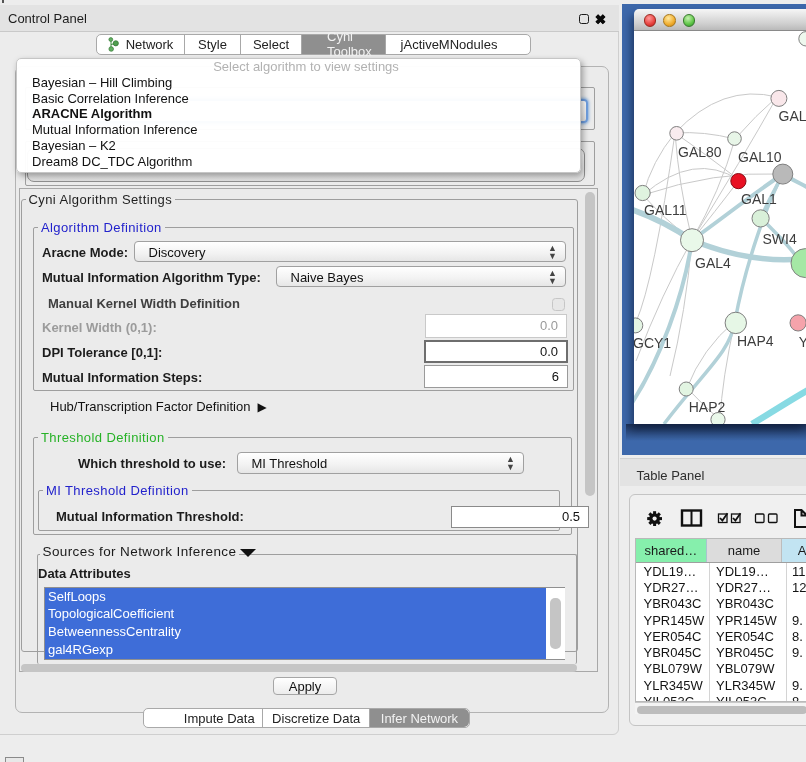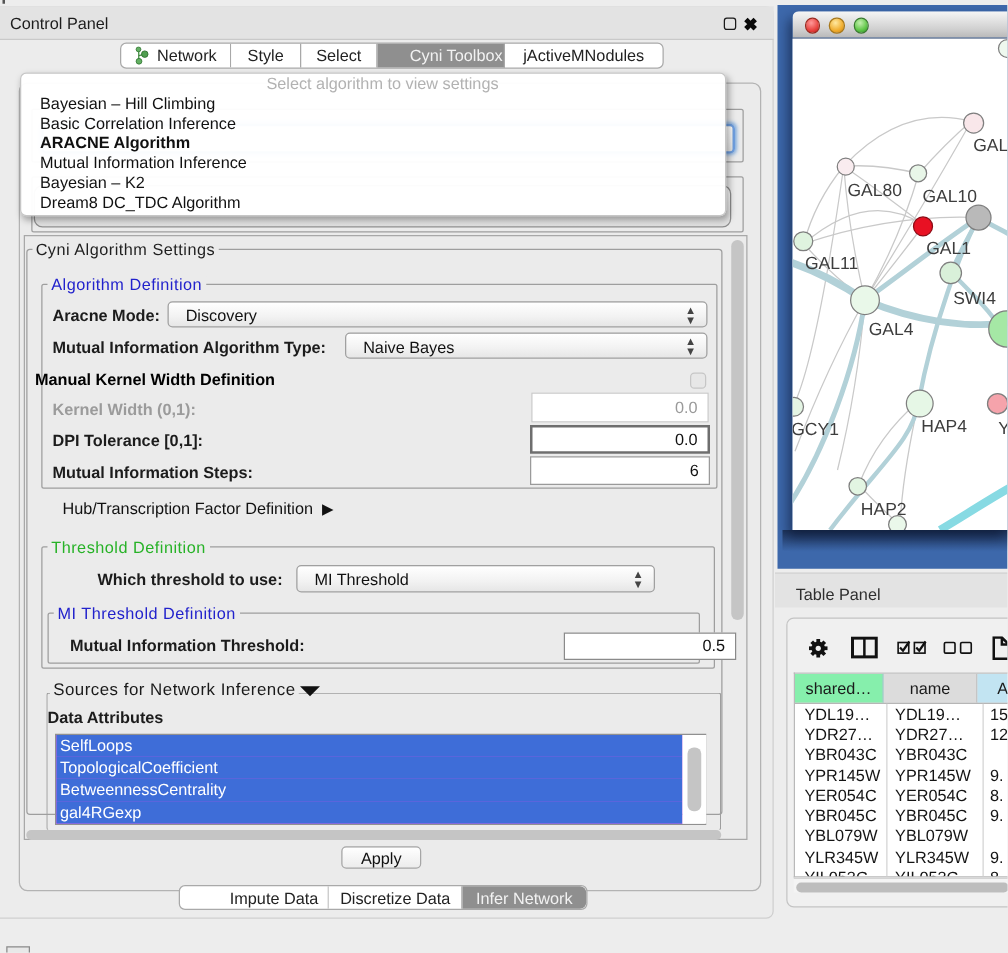--- a/index.html
+++ b/index.html
@@ -13,35 +13,35 @@
 #btnFloat { left:579px; top:14px; width:10px; height:10px; border:1.6px solid #1a1a1a; border-radius:2.5px; }
 #btnClose { left:595px; top:12px; font-size:13px; font-weight:bold; color:#0a0a0a; -webkit-text-stroke:0.5px #0a0a0a; }
 
 .seg { background:#fff; border:1px solid #a9a9a9; border-radius:5px; display:flex; align-items:center; font-size:13px; color:#222; }
 .seg .s { height:100%; display:flex; align-items:center; justify-content:center; border-right:1px solid #a8a8a8; }
 .seg .s:last-child { border-right:none; }
 .seg .sel { background:#8f8f8f; color:#f2f2f2; }
 #toptabs { left:96px; top:34px; width:435px; height:20.5px; }
 #toptabs .s1{ width:88px; border-top-left-radius:5px; border-bottom-left-radius:5px;}
 #toptabs .s2{ width:56px; } #toptabs .s3{ width:61px; }
-#toptabs .s4{ width:102px;padding-left:25px; } #toptabs .s5{ width:126px; border-top-right-radius:5px; border-bottom-right-radius:5px;}
+#toptabs .s4{ width:84px;padding-left:25px; } #toptabs .s5{ width:126px; border-top-right-radius:5px; border-bottom-right-radius:5px;}
 
 #tabpanel { left:15px; top:66px; width:594px; height:647px; background:#ebebeb; border:1px solid #b3b3b3; border-radius:7px; }
 .group { position:absolute; border:1px solid #9e9e9e; border-radius:2px; }
 .gtitle { position:absolute; top:-7px; left:4px; background:#ebebeb; padding:0 3px; font-size:13px; letter-spacing:0.4px; color:#1f1f1f; white-space:nowrap; line-height:13px; }
 .combo { position:absolute; background:linear-gradient(#ffffff,#f2f2f2 60%,#e6e6e6); border:1px solid #a0a0a0; border-radius:4px; font-size:13px; color:#111; }
 .combo .cv { position:absolute; left:13.5px; top:3px; }
 .combo .ar { position:absolute; right:8px; top:2px; font-size:9px; color:#444; line-height:8px; text-align:center; }
 .field { position:absolute; background:#fff; font-size:13px; color:#111; text-align:right; }
 .blab { position:absolute; font-size:13px; font-weight:bold; color:#1c1c1c; white-space:nowrap; }
 
 #spane { left:19px; top:188px; width:579px; height:484px; border:1px solid #a8a8a8; background:#ebebeb; overflow:hidden; }
 .vthumb { position:absolute; background:#c5c5c5; border-radius:5px; }
 
-#dlist { left:45px; top:587.5px; width:501px; height:71px; background:#d946ef; overflow:hidden; }
+#dlist { left:45px; top:587.5px; width:501px; height:71px; background:#22c55e; overflow:hidden; }
 #dlist .sel { background:#3e6dd8; color:#fff; font-size:13px; padding-left:3px; height:17.75px; line-height:17.75px; }
 #dlist { padding-top:0; }
 
 #popup { left:16px; top:58px; width:565px; height:115px; background:rgba(255,255,255,0.97); border:1px solid #c6c6c6; border-radius:5px; box-shadow:2px 3px 6px rgba(0,0,0,0.35); font-size:13px; color:#111; }
 #popup div { height:15.8px; line-height:15.8px; padding-left:15px; white-space:nowrap; }
 
 #bottabs { left:143px; top:708px; width:327px; height:20px;padding-left:32px; }
 #bottabs .s1{ width:97px; border-top-left-radius:5px; border-bottom-left-radius:5px;}
 #bottabs .s2{ width:118px; } #bottabs .s3{ width:110px; border-top-right-radius:5px; border-bottom-right-radius:5px;}
 
@@ -104,21 +104,21 @@
   <div class="blab" style="left:42px; top:245px;">Aracne Mode:</div>
   <div class="combo" style="left:134px; top:241px; width:432px; height:21px;">
       <span class="cv">Discovery</span>
       <span class="ar">▲<br>▼</span>
     </div>
   <div class="blab" style="left:42px; top:270px;">Mutual Information Algorithm Type:</div>
   <div class="combo" style="left:276px; top:266px; width:290px; height:21px;">
       <span class="cv">Naive Bayes</span>
       <span class="ar">▲<br>▼</span>
     </div>
-  <div class="blab" style="left:28px; top:296px; color:#000000;text-align:center;">Manual Kernel Width Definition</div>
+  <div class="blab" style="left:48px; top:296px; color:#404040;text-align:center;">Manual Kernel Width Definition</div>
   <div class="abs" style="left:551.5px; top:298px; width:13px; height:13px; background:#e7e7e7; border:1px solid #c6c6c6; border-radius:3.5px;"></div>
   <div class="blab" style="left:42px; top:320px; color:#9b9b9b;">Kernel Width (0,1):</div>
   <div class="field" style="left:425px; top:314px; width:142px; height:24px; border:1px solid #c9c9c9; color:#9a9a9a; line-height:22px; padding-right:8px;">0.0</div>
   <div class="blab" style="left:42px; top:345px;">DPI Tolerance [0,1]:</div>
   <div class="field" style="left:424px; top:340px; width:144px; height:23px; border:2px solid #6e6e6e; line-height:19px; padding-right:8px;">0.0</div>
   <div class="blab" style="left:42px; top:370px;">Mutual Information Steps:</div>
   <div class="field" style="left:424px; top:365px; width:144px; height:23px; border:1px solid #9a9a9a; line-height:21px; padding-right:8px;">6</div>
   <div class="abs" style="left:50px; top:399px; font-size:13px; color:#111;">Hub/Transcription Factor Definition&nbsp;&nbsp;<span style="font-size:12px;">▶</span></div>
 
   <div class="group" style="left:33px; top:437px; width:539px; height:98px;">
@@ -283,21 +283,21 @@
       <div style="flex:1; background:#c2e4f2; line-height:23px; padding-left:16px;">A</div>
     </div>
     <div style="position:relative; font-size:13px; color:#141414;">
       <div style="position:absolute; left:73.5px; top:0; width:1px; height:140px; background:#d4d4d4;"></div>
       <div style="position:absolute; left:150.5px; top:0; width:1px; height:140px; background:#d4d4d4;"></div>
       <table class="dt" style="width:100%;">
         <tbody>
         <tr style="height:16.3px;">
               <td style="padding-left:8px;">YDL19…</td>
               <td style="padding-left:9px; width:77px;">YDL19…</td>
-              <td style="padding-left:8px; width:21px;">15</td>
+              <td style="padding-left:8px; width:21px;">11</td>
             </tr>
         <tr style="height:16.3px;">
               <td style="padding-left:8px;">YDR27…</td>
               <td style="padding-left:9px;">YDR27…</td>
               <td style="padding-left:8px;">12</td>
             </tr>
         <tr style="height:16.3px;">
               <td style="padding-left:8px;">YBR043C</td>
               <td style="padding-left:9px;">YBR043C</td>
               <td></td>

